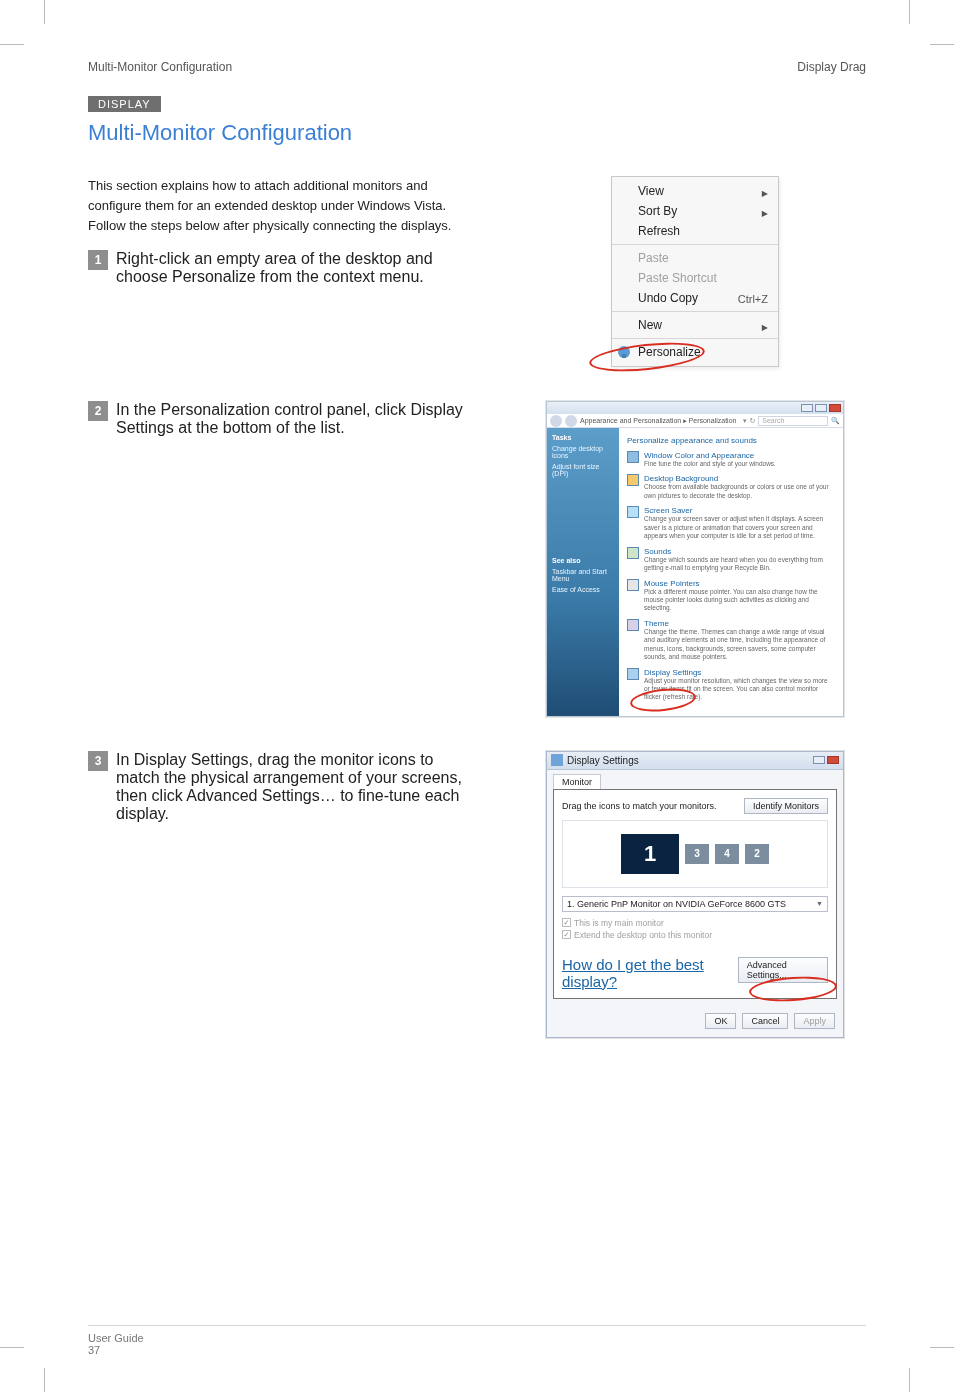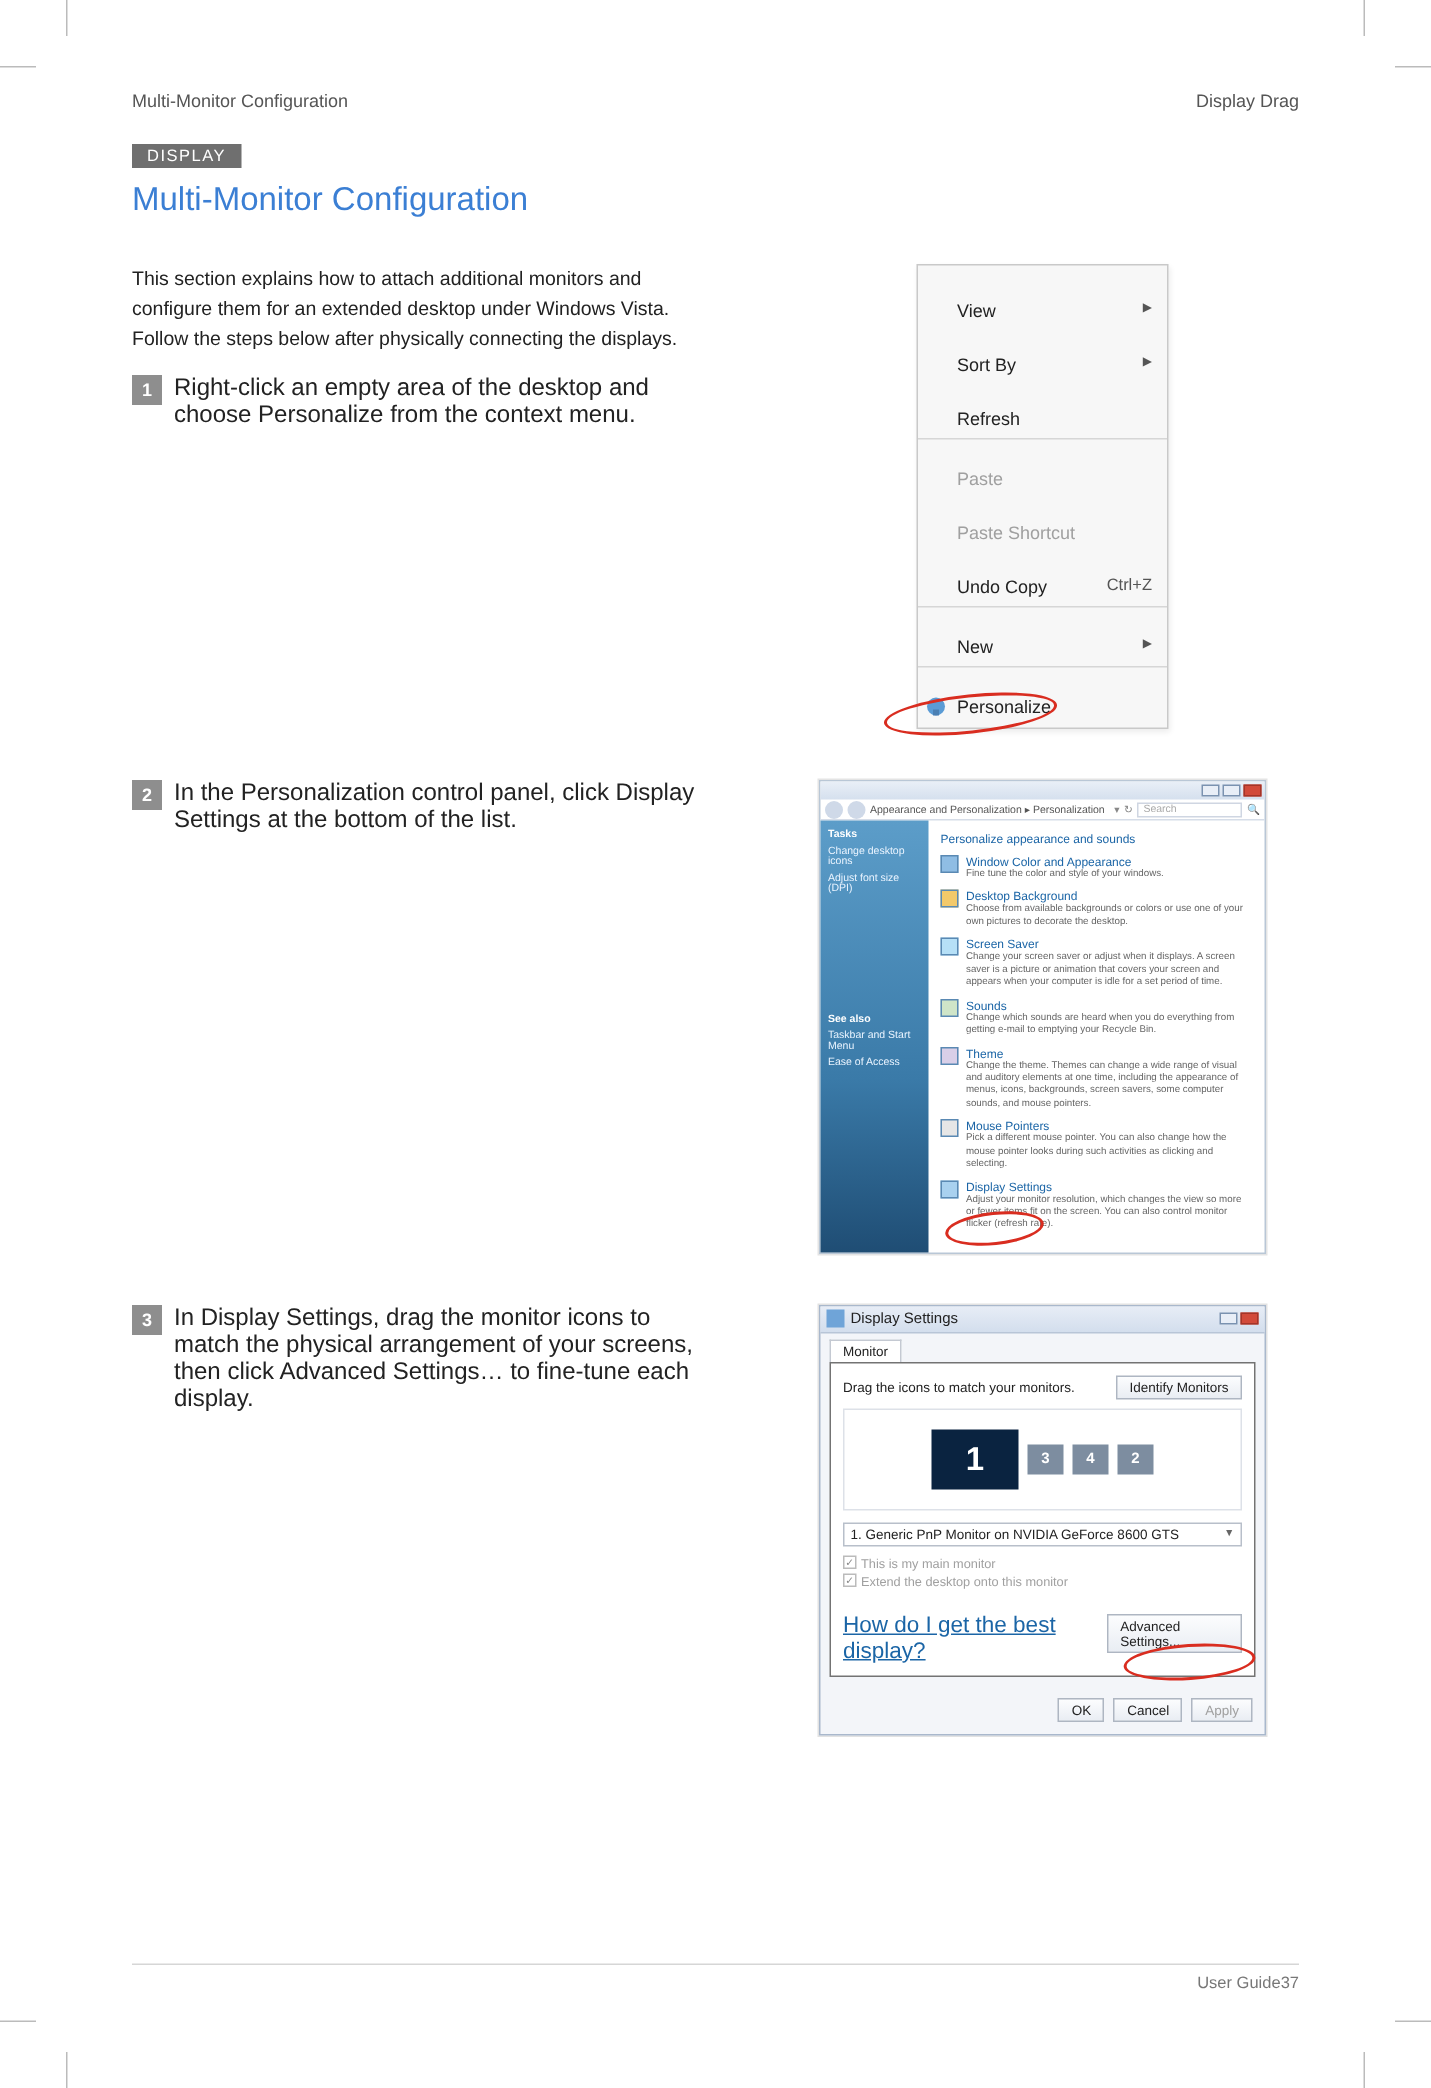--- a/index.html
+++ b/index.html
@@ -61,23 +61,22 @@
     border:1px solid #c9c9c9;
     padding:4px 0;
     box-shadow:1px 2px 4px rgba(0,0,0,0.08);
     font-size:12px;
     position:relative;
   }
   .ctx-item {
     padding:3px 10px 3px 26px;
     display:flex;
     justify-content:space-between;
-    align-items:flex-start;
+    align-items:flex-end;
     position:relative;
-    margin-top:16px;
   }
   .ctx-item.disabled { color:#a0a0a0; }
   .ctx-sep { height:1px; background:#d6d6d6; margin:3px 0; }
   .ctx-sub::after {
     content:"▶"; font-size:8px; color:#555;
   }
   .ctx-icon {
     position:absolute; left:4px; top:2px; width:16px; height:16px;
   }
   .circle-red {
@@ -201,24 +200,24 @@
 
   
   .step-bullet {
     display:inline-flex; width:20px; height:20px;
     background:#8e8e8e; color:#fff; font-size:12px;
     align-items:center; justify-content:center;
     margin-right:8px; font-weight:bold;
   }
 
   .footer-bar {
-    position:absolute; bottom:64px; left:88px; right:88px;
+    position:absolute; bottom:36px; left:88px; right:88px;
     border-top:1px solid #d6d6d6;
-    display:flex; justify-content:flex-end;
-    font-size:11px; color:#777; padding-top:6px;
+    display:flex; justify-content:flex-start;
+    font-size:11px; color:#777; padding-top:6px;flex-direction:column;
   }
   .step-item { display:flex; }
   .step-content { flex:1; }
   .step-block { margin-bottom:34px; }
 
   .right .figwrap { position:relative; }
   .ctx-item .shortcut { color:#555; font-size:11px; }
 </style>
 </head>
 <body>
@@ -346,28 +345,28 @@
                   <div class="cp-ico ss"></div>
                 <div class="cp-txt"><a>Screen Saver</a>
                 <div class="desc">Change your screen saver or adjust when it displays. A screen saver is a picture or animation that covers your screen and appears when your computer is idle for a set period of time.</div></div>
                 </div>
               <div class="cp-row">
                   <div class="cp-ico sd"></div>
                 <div class="cp-txt"><a>Sounds</a>
                 <div class="desc">Change which sounds are heard when you do everything from getting e-mail to emptying your Recycle Bin.</div></div>
                 </div>
               <div class="cp-row">
+                  <div class="cp-ico mp"></div>
+                <div class="cp-txt"><a>Mouse Pointers</a>
+                <div class="desc">Pick a different mouse pointer. You can also change how the mouse pointer looks during such activities as clicking and selecting.</div></div>
+                </div>
+              <div class="cp-row">
                   <div class="cp-ico th"></div>
                 <div class="cp-txt"><a>Theme</a>
                 <div class="desc">Change the theme. Themes can change a wide range of visual and auditory elements at one time, including the appearance of menus, icons, backgrounds, screen savers, some computer sounds, and mouse pointers.</div></div>
-                </div>
-              <div class="cp-row">
-                  <div class="cp-ico mp"></div>
-                <div class="cp-txt"><a>Mouse Pointers</a>
-                <div class="desc">Pick a different mouse pointer. You can also change how the mouse pointer looks during such activities as clicking and selecting.</div></div>
                 </div>
               <div class="cp-row">
                   <div class="cp-ico dp"></div>
                 <div class="cp-txt"><a>Display Settings</a>
                 <div class="desc">Adjust your monitor resolution, which changes the view so more or fewer items fit on the screen. You can also control monitor flicker (refresh rate).</div></div>
                 </div>
             </div>
           </div>
         </div>
         <div class="circle-red" style="width:66px;height:22px;left:84px;bottom:6px;"></div>

